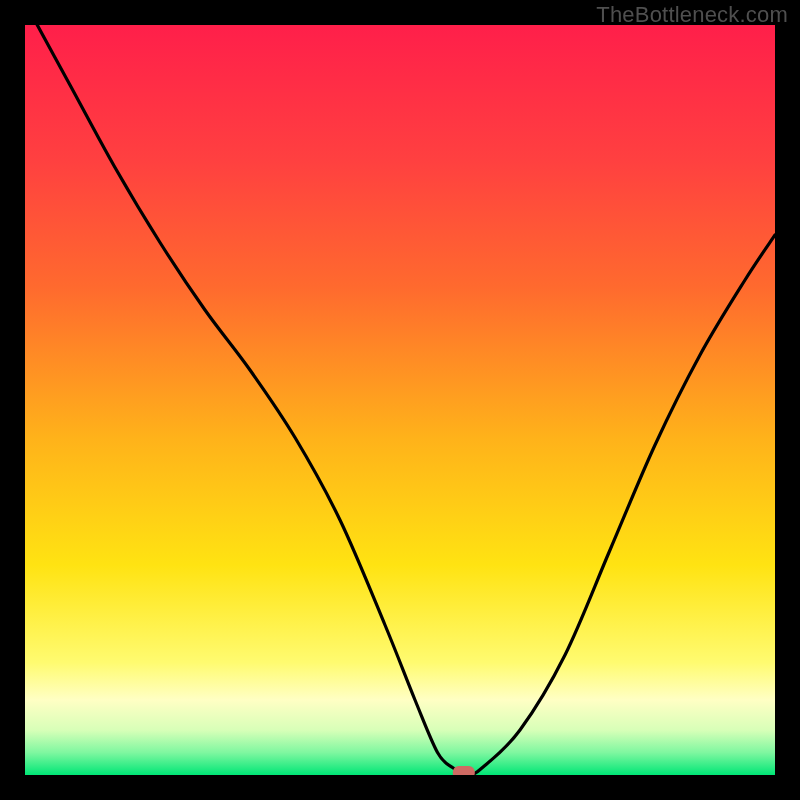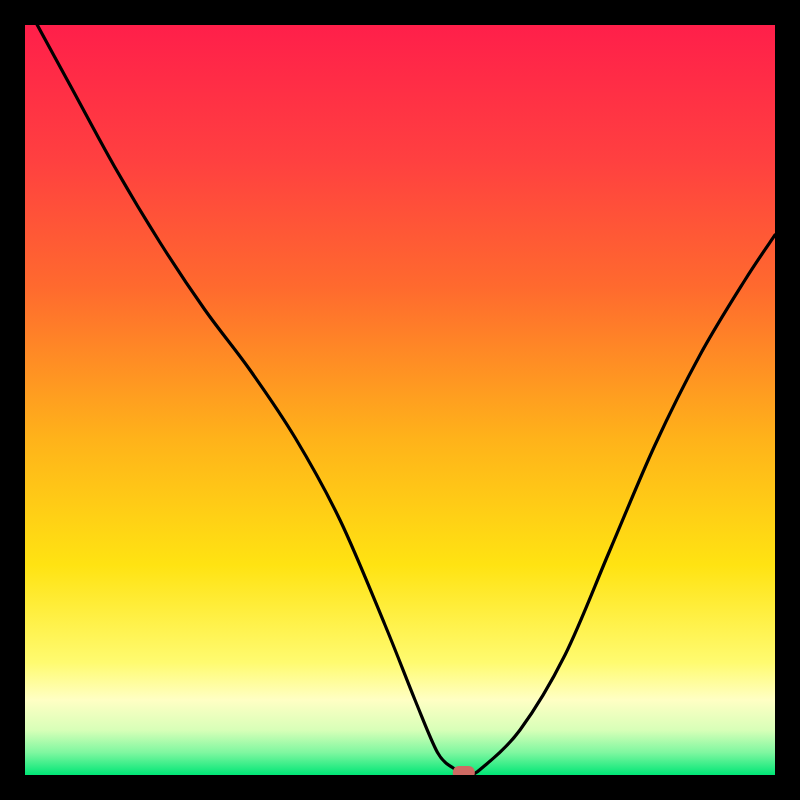--- a/index.html
+++ b/index.html
@@ -37,20 +37,21 @@
   }
   svg { display: block; }
   .curve { fill: none; stroke: #000; stroke-width: 3.2; stroke-linejoin: round; stroke-linecap: round; }
   .marker { fill: #cf6a63; }
 </style>
 </head>
 <body>
 
 <div class="frame">
 
+  <div class="watermark">TheBottleneck.com</div>
 
   <div class="plot">
     <svg id="chart-svg" width="750" height="750" viewBox="0 0 750 750">
       <defs>
         <linearGradient id="bg-grad" x1="0" y1="0" x2="0" y2="1">
             <stop offset="0%" stop-color="#ff1f4a"></stop>
             <stop offset="18%" stop-color="#ff4040"></stop>
             <stop offset="35%" stop-color="#ff6a2e"></stop>
             <stop offset="55.00000000000001%" stop-color="#ffb21a"></stop>
             <stop offset="72%" stop-color="#ffe312"></stop>

